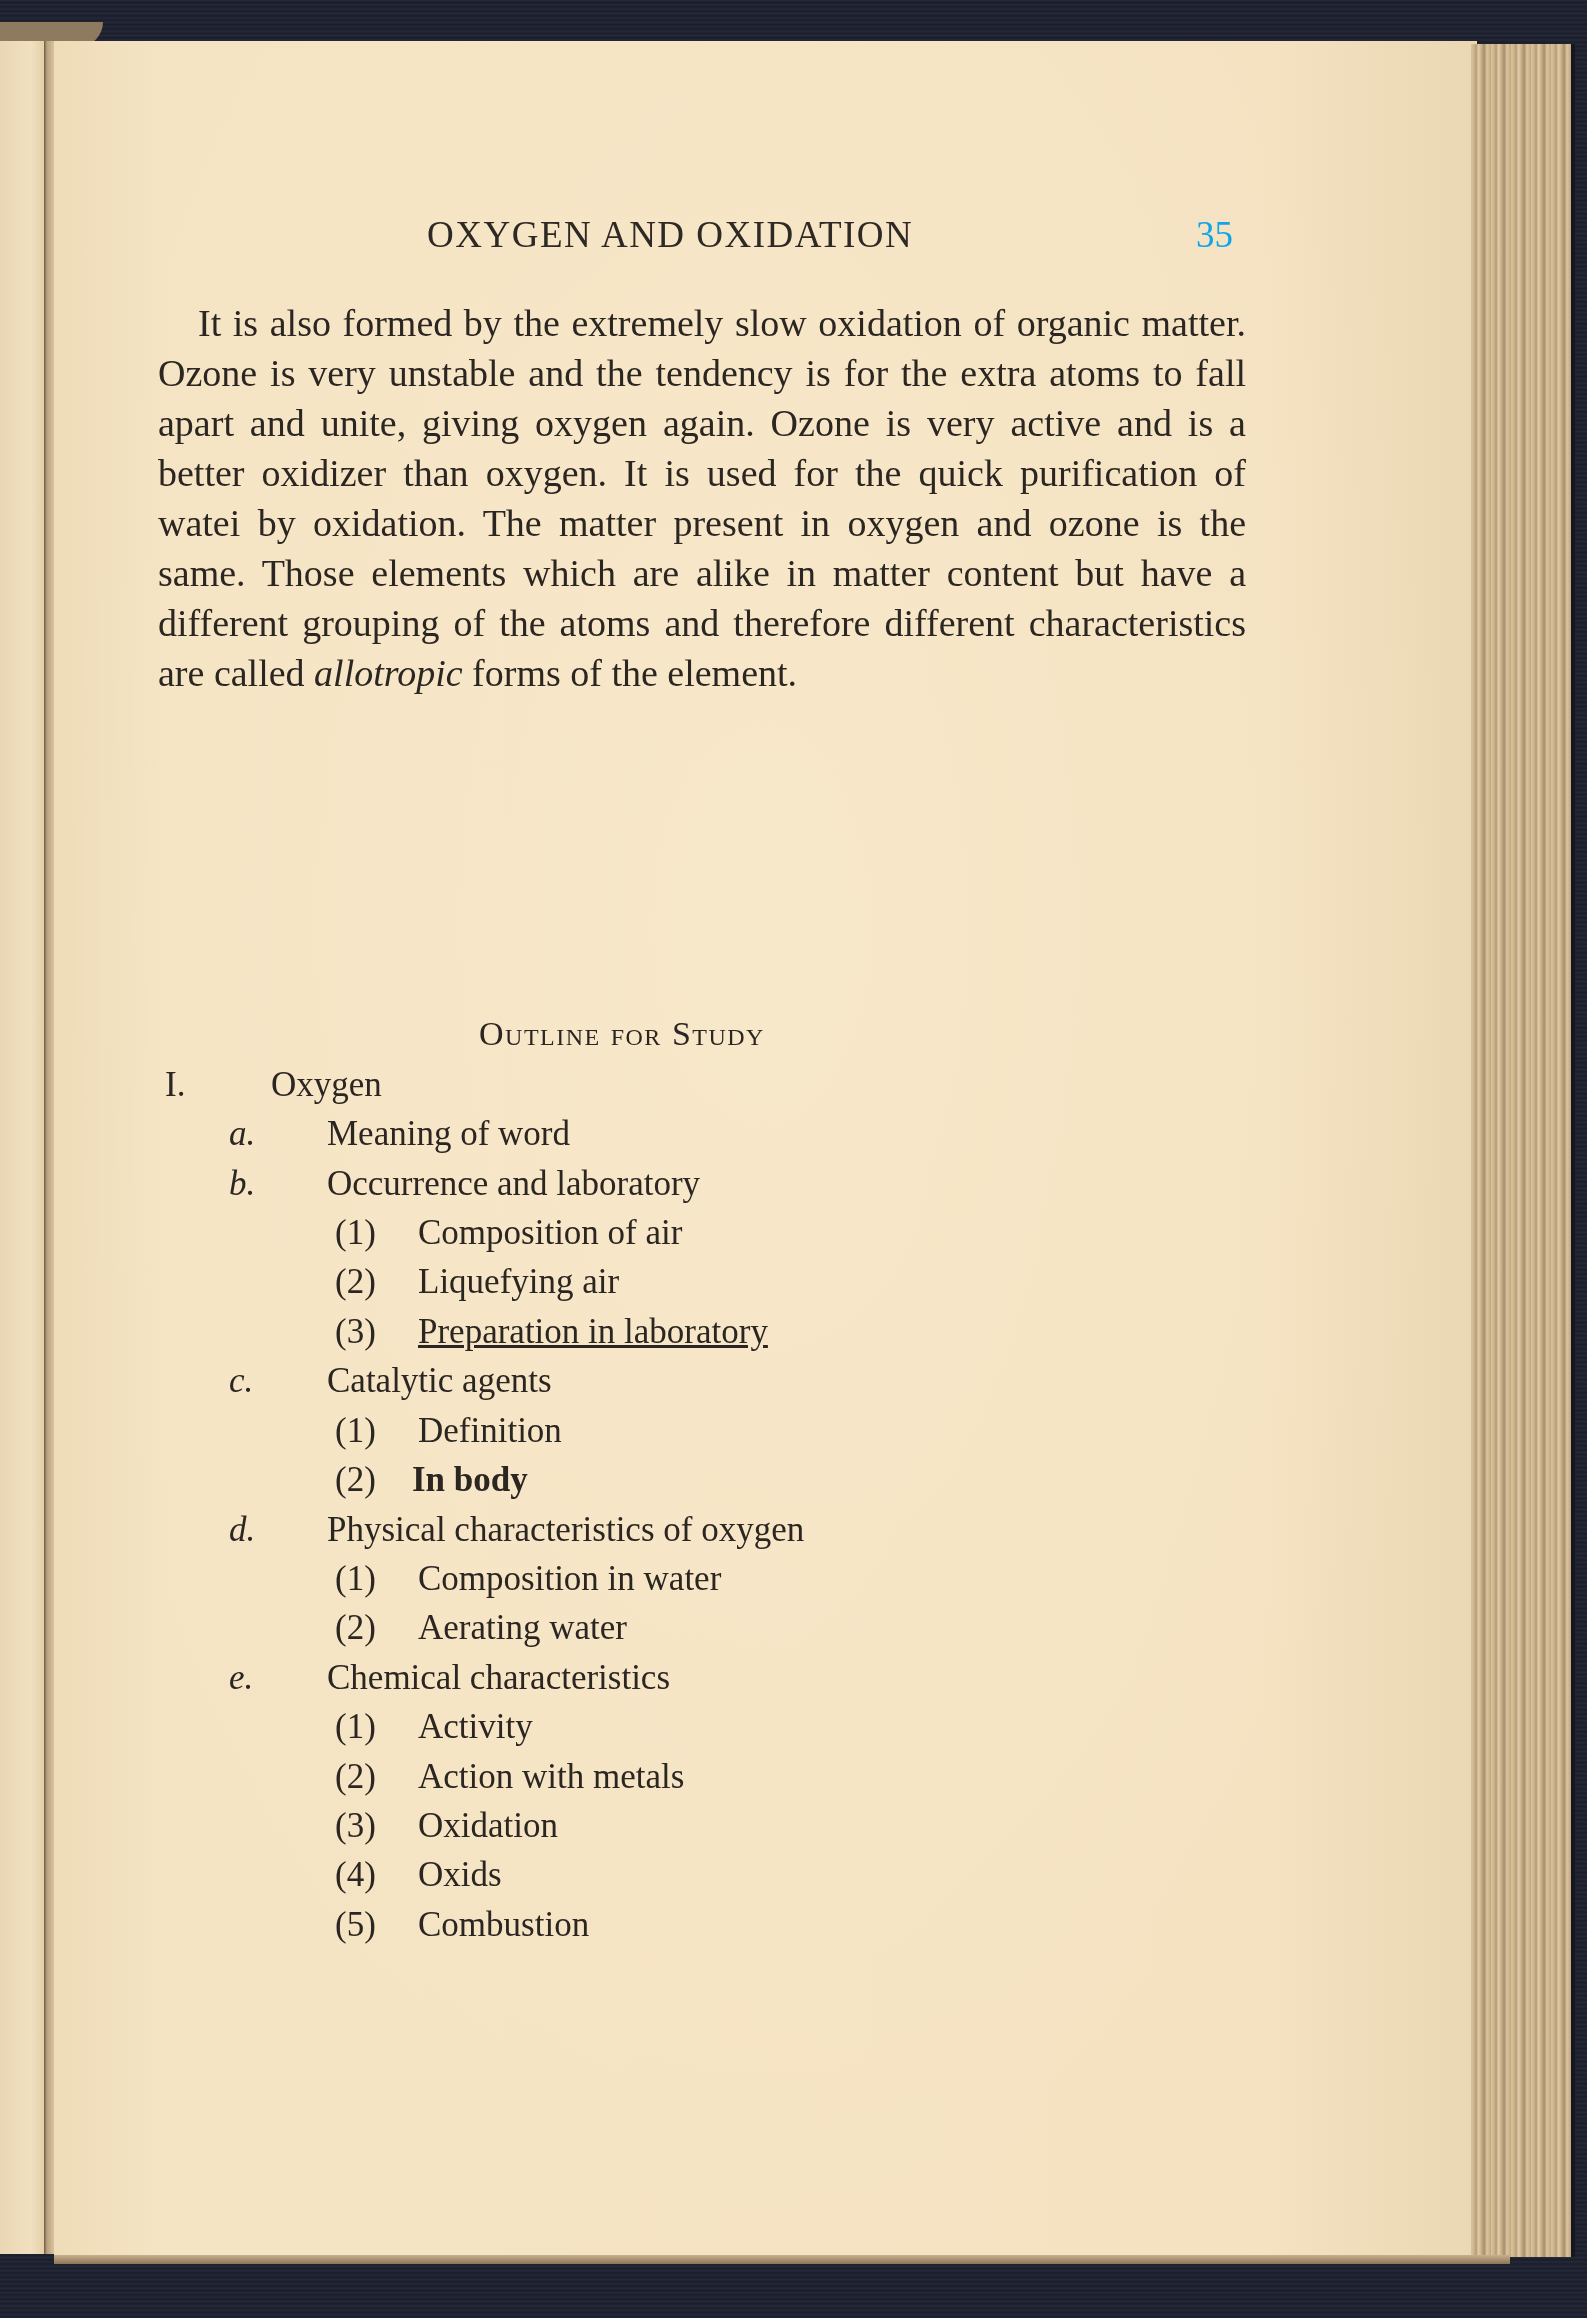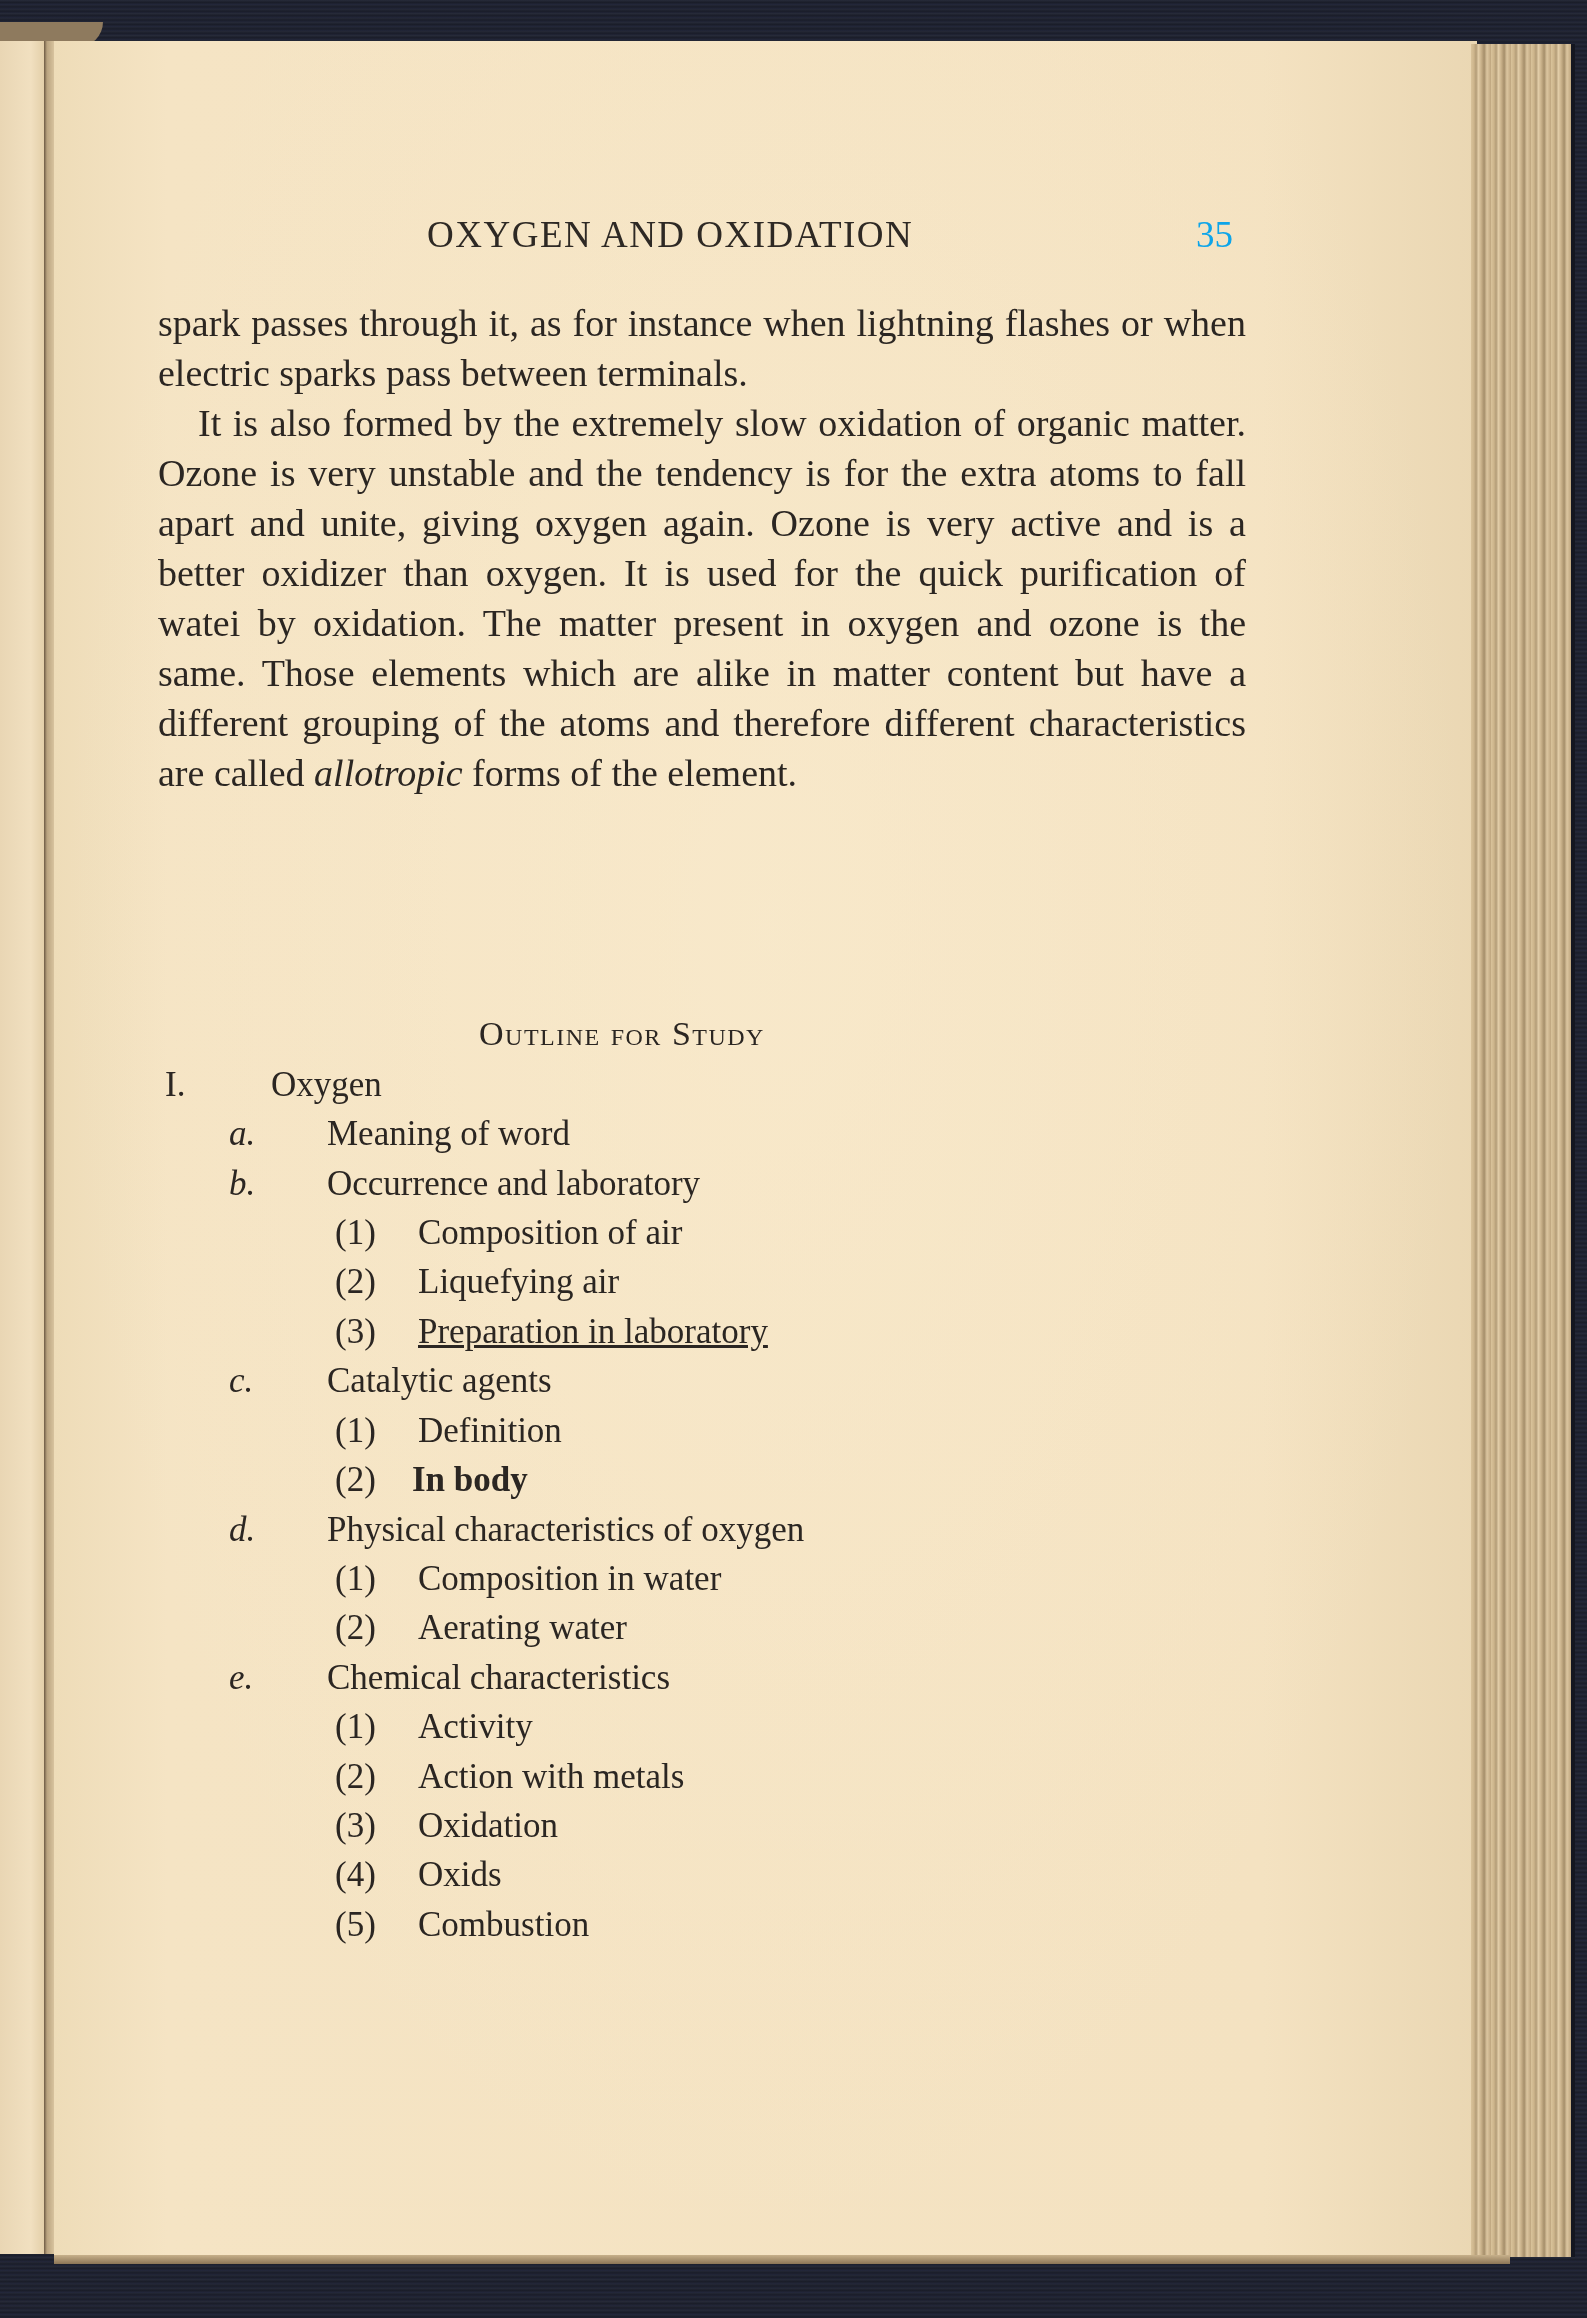--- a/index.html
+++ b/index.html
@@ -143,23 +143,20 @@
 <div class="left-leaf"></div>
 <div class="gutter"></div>
 <div class="page"></div>
 <div class="fore-edge"></div>
 <div class="bottom-edge"></div>
 
 <div class="running-head">OXYGEN AND OXIDATION</div>
 <div class="folio">35</div>
 
 <div class="body-text">
-  <p>
-    <span>spark passes through it, as for instance when lightning flashes or when electric sparks pass between terminals.</span>
-  </p>
   <p class="indent">
     <span>It is also formed by the extremely slow oxidation of organic matter.  Ozone is very unstable and the tendency is for the extra atoms to fall apart and unite, giving oxygen again.  Ozone is very active and is a better oxidizer than oxygen.  It is used for the quick purification of watei by oxidation.  The matter present in oxygen and ozone is the same.  Those elements which are alike in matter content but have a different grouping of the atoms and therefore different characteristics are called </span><em>allotropic</em><span> forms of the element.</span>
   </p>
 </div>
 
 <div class="outline-title">Outline for Study</div>
 
 <div class="outline" id="outline">
     <div class="ol-row" style="top: 1065px; left: 0px;">
       <span class="ol-marker" style="position: absolute; left: 165px;">I.</span>

